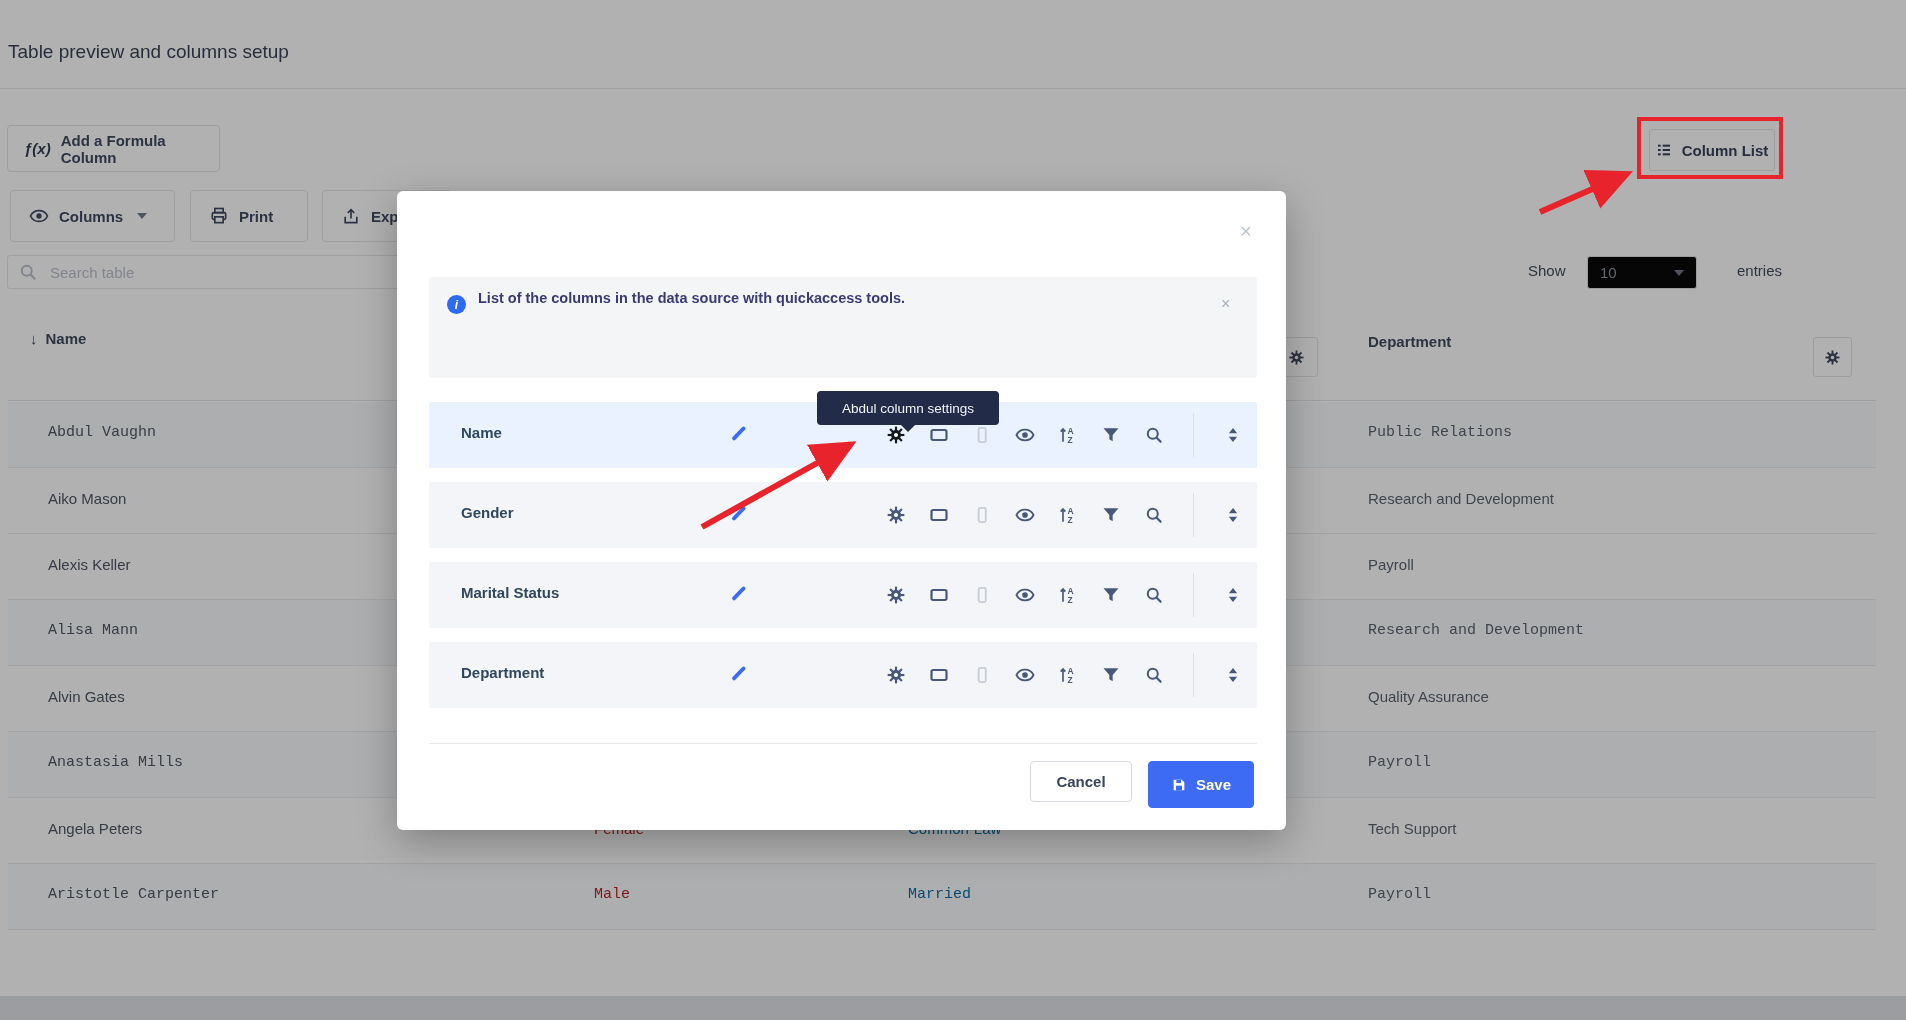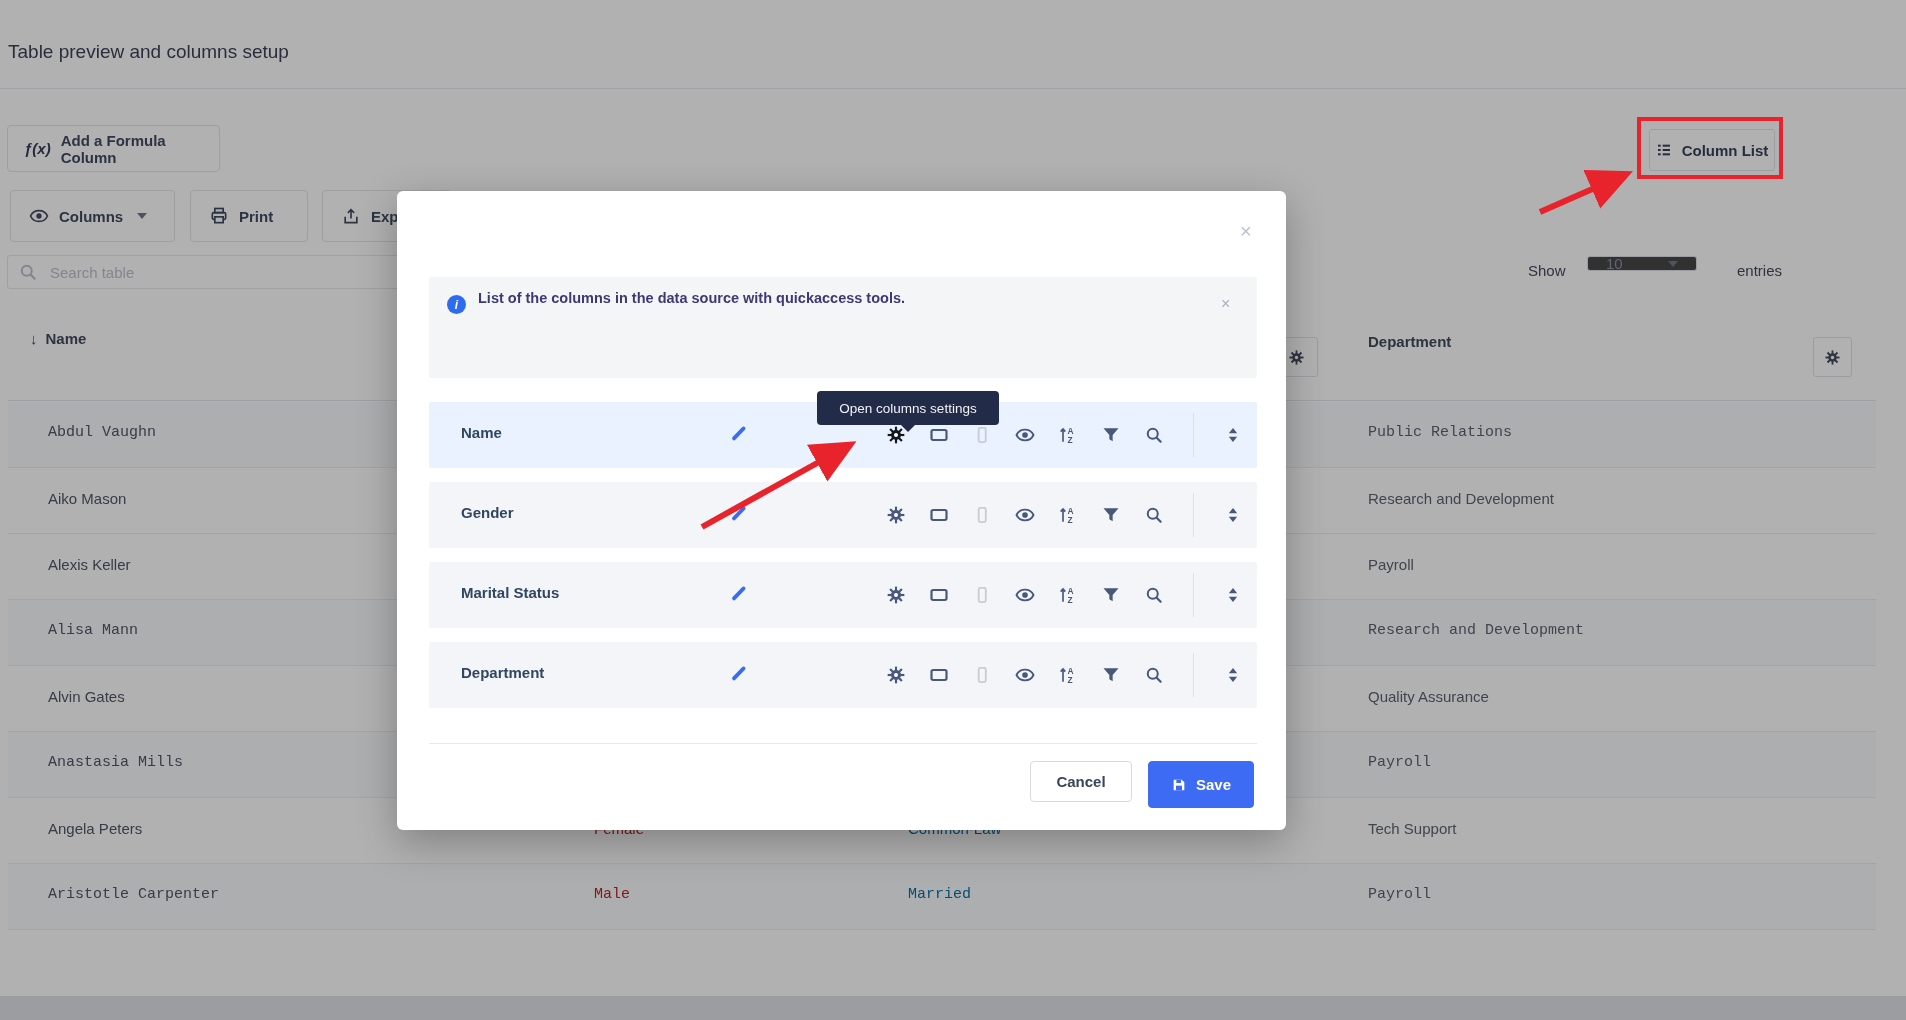--- a/index.html
+++ b/index.html
@@ -22,23 +22,23 @@
   .i16 svg{width:16px;height:16px;}
   .caret{width:0;height:0;border-left:5px solid transparent;border-right:5px solid transparent;
          border-top:6px solid #6b7585;margin-left:4px;}
   #search-wrap{left:7px;top:255px;width:460px;height:34px;border:1px solid #e4e6e9;border-radius:3px;
          display:flex;align-items:center;padding:16px 10px;gap:10px;background:#fff;box-sizing:border-box;}
   #search-input{border:none;outline:none;font-size:15px;color:#49525e;width:100%;background:transparent;
          font-family:inherit;}
   #search-input::placeholder{color:#b9bfc7;}
   
   #show-label{left:1528px;top:262px;font-size:15px;color:#3c4654;}
-  #page-size{left:1587px;top:256px;width:110px;height:15px;border:1px solid #dfe2e6;border-radius:3px;
-        display:flex;align-items:center;justify-content:space-between;padding:0 18px;box-sizing:border-box;
-        font-size:15px;color:#8a919b;background:#404040;cursor:pointer;}
+  #page-size{left:1587px;top:256px;width:110px;height:33px;border:1px solid #dfe2e6;border-radius:3px;
+        display:flex;align-items:center;justify-content:space-between;padding:0 12px;box-sizing:border-box;
+        font-size:15px;color:#8a919b;background:#000000;cursor:pointer;}
   #entries-label{left:1737px;top:262px;font-size:15px;color:#3c4654;}
   
   #btn-column-list{left:1649px;top:129px;width:126px;height:42px;justify-content:center;gap:10px;
         border-radius:3px;font-size:15px;color:#2f3b52;}
   
   #name-header{left:30px;top:330px;font-size:15px;font-weight:600;color:#3a4554;display:flex;gap:8px;align-items:center;}
   #dept-header{left:1368px;top:333px;font-size:15px;font-weight:600;color:#3a4554;}
   .gearbox{border:1px solid #dfe2e6;border-radius:3px;background:#fff;display:flex;align-items:center;
         justify-content:center;color:#3d4757;cursor:pointer;box-sizing:border-box;}
   #gear-marital{left:1274px;top:337px;width:44px;height:40px;}
@@ -545,21 +545,21 @@
             <path d="M4 4h12l4 4v12H4z" fill="#fff"></path>
             <rect x="8" y="4.5" width="7" height="4.5" fill="#3e6bf3"></rect>
             <rect x="7.5" y="13" width="9" height="7" fill="#3e6bf3"></rect>
           </svg>
         </span>
       <span>Save</span>
     </div>
   </div>
 
   <div class="abs" id="tooltip">
-    <span>Open columns settings</span>
+    <span>Abdul column settings</span>
   </div>
 
   <div class="abs" id="red-rect"></div>
   <svg class="abs" id="arrow-svg">
     <defs>
       <marker id="ah" markerWidth="8" markerHeight="8" refX="5.5" refY="3.5" orient="auto">
         <path d="M0 0 L7.5 3.5 L0 7 Z" fill="#e8232b"></path>
       </marker>
     </defs>
     <line x1="1540" y1="212" x2="1622" y2="176" stroke="#e8232b" stroke-width="6" marker-end="url(#ah)"></line>

